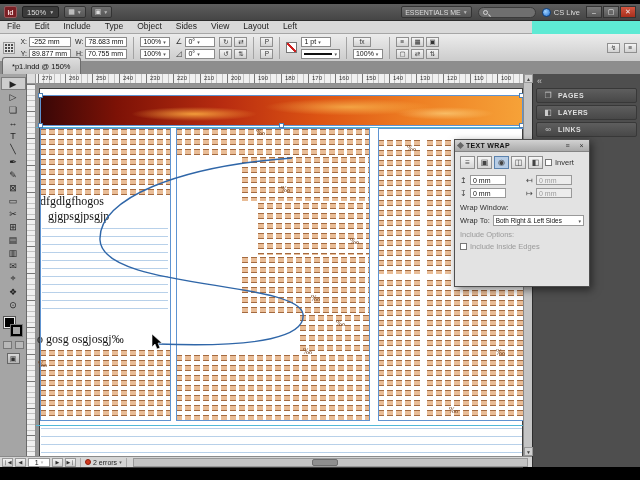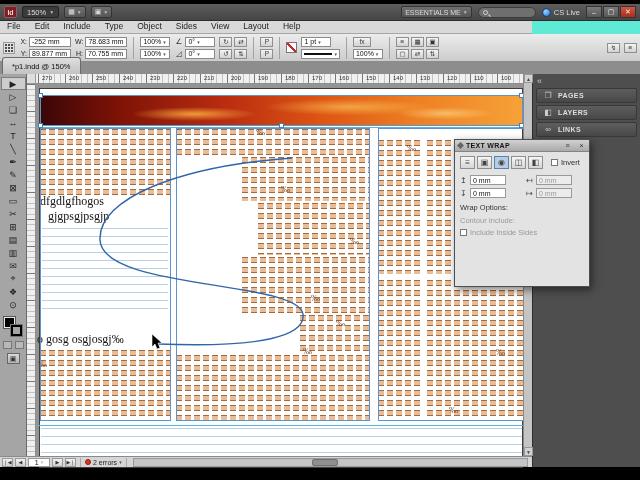--- a/index.html
+++ b/index.html
@@ -115,21 +115,21 @@
   #wrap-panel{position:absolute;left:454px;top:139px;width:136px;height:148px;background:#e3e3e3;border:1px solid #4e4e4e;box-shadow:2px 3px 8px rgba(0,0,0,.5);z-index:50}
   .wp-header{height:12px;background:linear-gradient(#d2d2d2,#a9a9a9);border-bottom:1px solid #848484;display:flex;align-items:center;padding:0 3px;gap:3px}
   .wp-diamond{width:5px;height:5px;background:#666;transform:rotate(45deg)}
   .wp-title{font-size:7px;font-weight:bold;color:#141414;letter-spacing:.3px}
   .wp-hbtn{margin-left:auto;font-size:7px;color:#333;width:9px;text-align:center}
   .wp-hbtn.x{margin-left:2px}
   .wp-body{padding:4px 5px}
   .wp-modes{display:flex;align-items:center;gap:2px}
   .wp-mode{width:15px;height:13px;border:1px solid #8e8e8e;background:linear-gradient(#f6f6f6,#d6d6d6);display:flex;align-items:center;justify-content:center;font-size:8px;color:#444}
   .wp-mode.active{background:#b7cde6;border-color:#5b82ad}
-  .wp-invert{display:flex;align-items:center;gap:3px;margin-left:6px}
+  .wp-invert{display:flex;align-items:center;gap:3px;margin-left:0}
   .wp-check{width:7px;height:7px;border:1px solid #777;background:#fff}
   .wp-lab{font-size:7.5px;color:#2e2e2e}
   .wp-lab.dim{color:#9a9a9a}
   .wp-offsets{display:grid;grid-template-columns:1fr 1fr;gap:3px 8px;margin:6px 0 5px 0}
   .wp-off{display:flex;align-items:center;gap:2px}
   .wp-off .ico{font-size:8px;color:#444;width:8px}
   .wp-field{width:36px;height:10px;background:#fff;border:1px solid #999;font-size:7px;display:flex;align-items:center;padding:0 2px;color:#111}
   .wp-field.dis{color:#9a9a9a;background:#ececec}
   .wp-sec{font-size:7.5px;color:#333;margin-top:4px}
   .wp-row{display:flex;align-items:center;gap:3px;margin-top:3px}
@@ -182,21 +182,21 @@
   <div id="menubar">
       <span id="menu-items" style="display:flex">
         <span class="menu-item">File</span>
         <span class="menu-item">Edit</span>
         <span class="menu-item">Include</span>
         <span class="menu-item">Type</span>
         <span class="menu-item">Object</span>
         <span class="menu-item">Sides</span>
         <span class="menu-item">View</span>
         <span class="menu-item">Layout</span>
-        <span class="menu-item">Help</span>
+        <span class="menu-item">Left</span>
       </span>
     </div>
 
   <div id="controlpanel">
     <div class="proxy">
         <i></i>
         <i></i>
         <i></i>
         <i></i>
         <i></i>
@@ -509,22 +509,29 @@
           </span>
         <span class="wp-off">
             <span class="ico">↧</span>
             <span class="wp-field">0 mm</span>
           </span>
         <span class="wp-off">
             <span class="ico">↦</span>
             <span class="wp-field dis">0 mm</span>
           </span>
       </div>
-      <div class="wp-sec">Wrap Options:</div>
-      <div class="wp-sec wp-lab dim">Contour Include:</div>
+      <div class="wp-sec">Wrap Window:</div>
+      <div class="wp-row">
+        <span class="wp-lab">Wrap To:</span>
+        <span class="wp-select">
+            <span>Both Right &amp; Left Sides</span>
+            <span class="wp-caret">▾</span>
+          </span>
+      </div>
+      <div class="wp-sec wp-lab dim">Include Options:</div>
       <div class="wp-row">
         <span class="wp-check"></span>
-        <span class="wp-lab dim">Include Inside Sides</span>
+        <span class="wp-lab dim">Include Inside Edges</span>
       </div>
     </div>
   </div>
 
 </div>
 
 </body></html>

